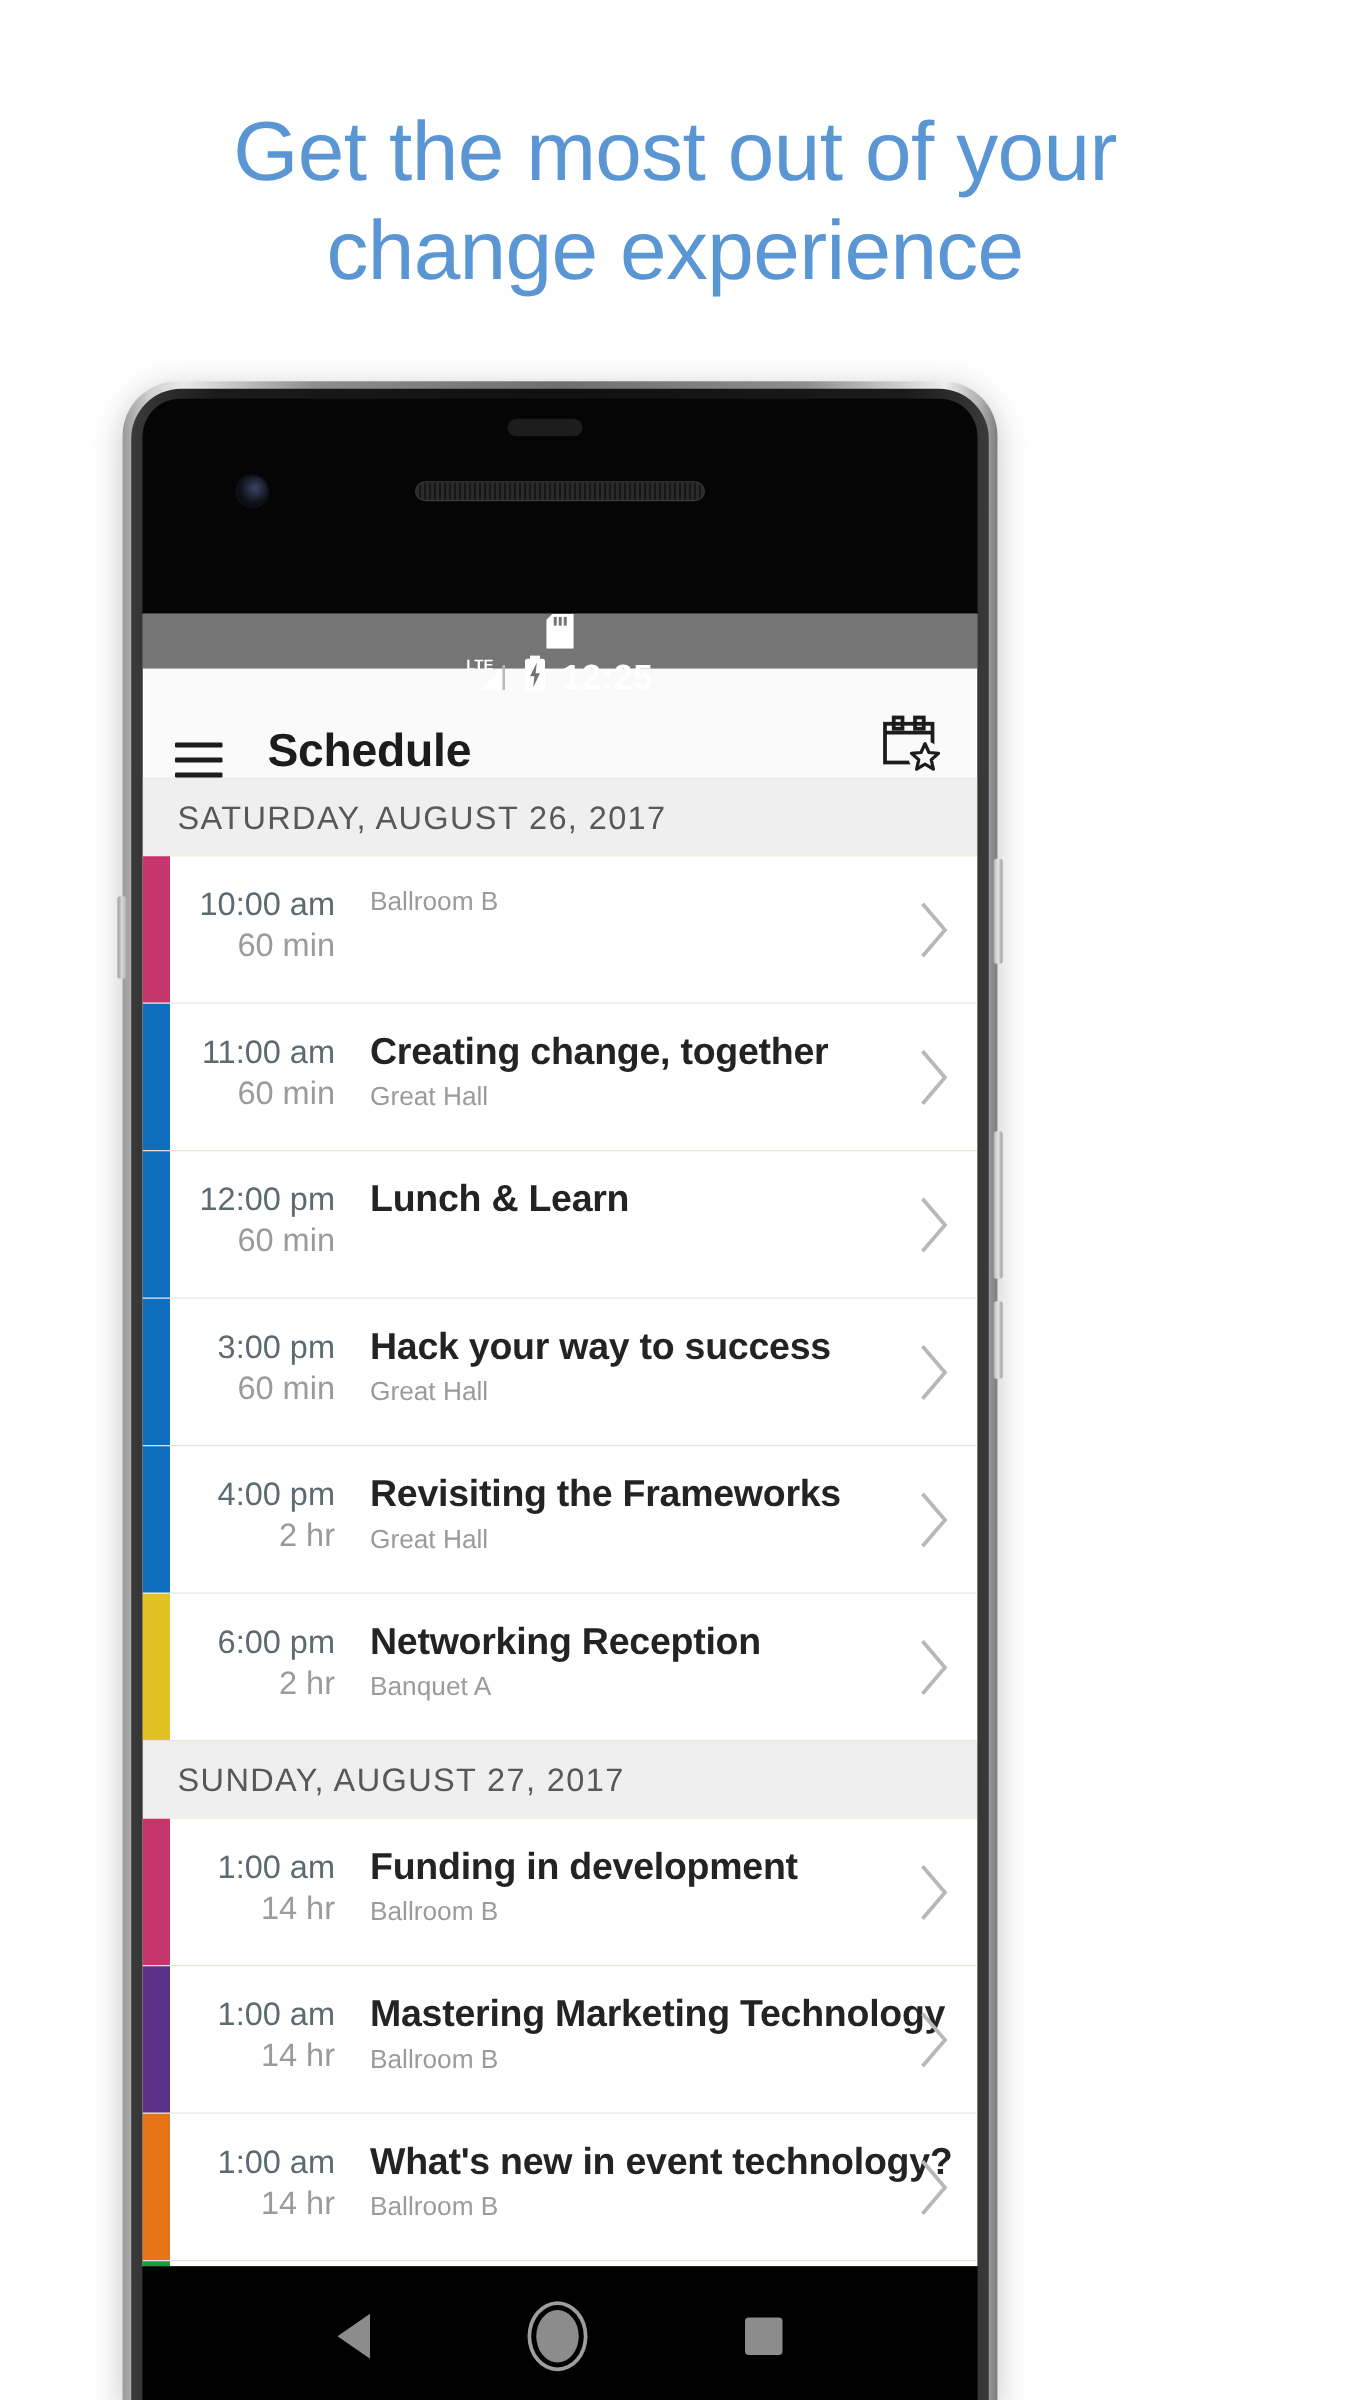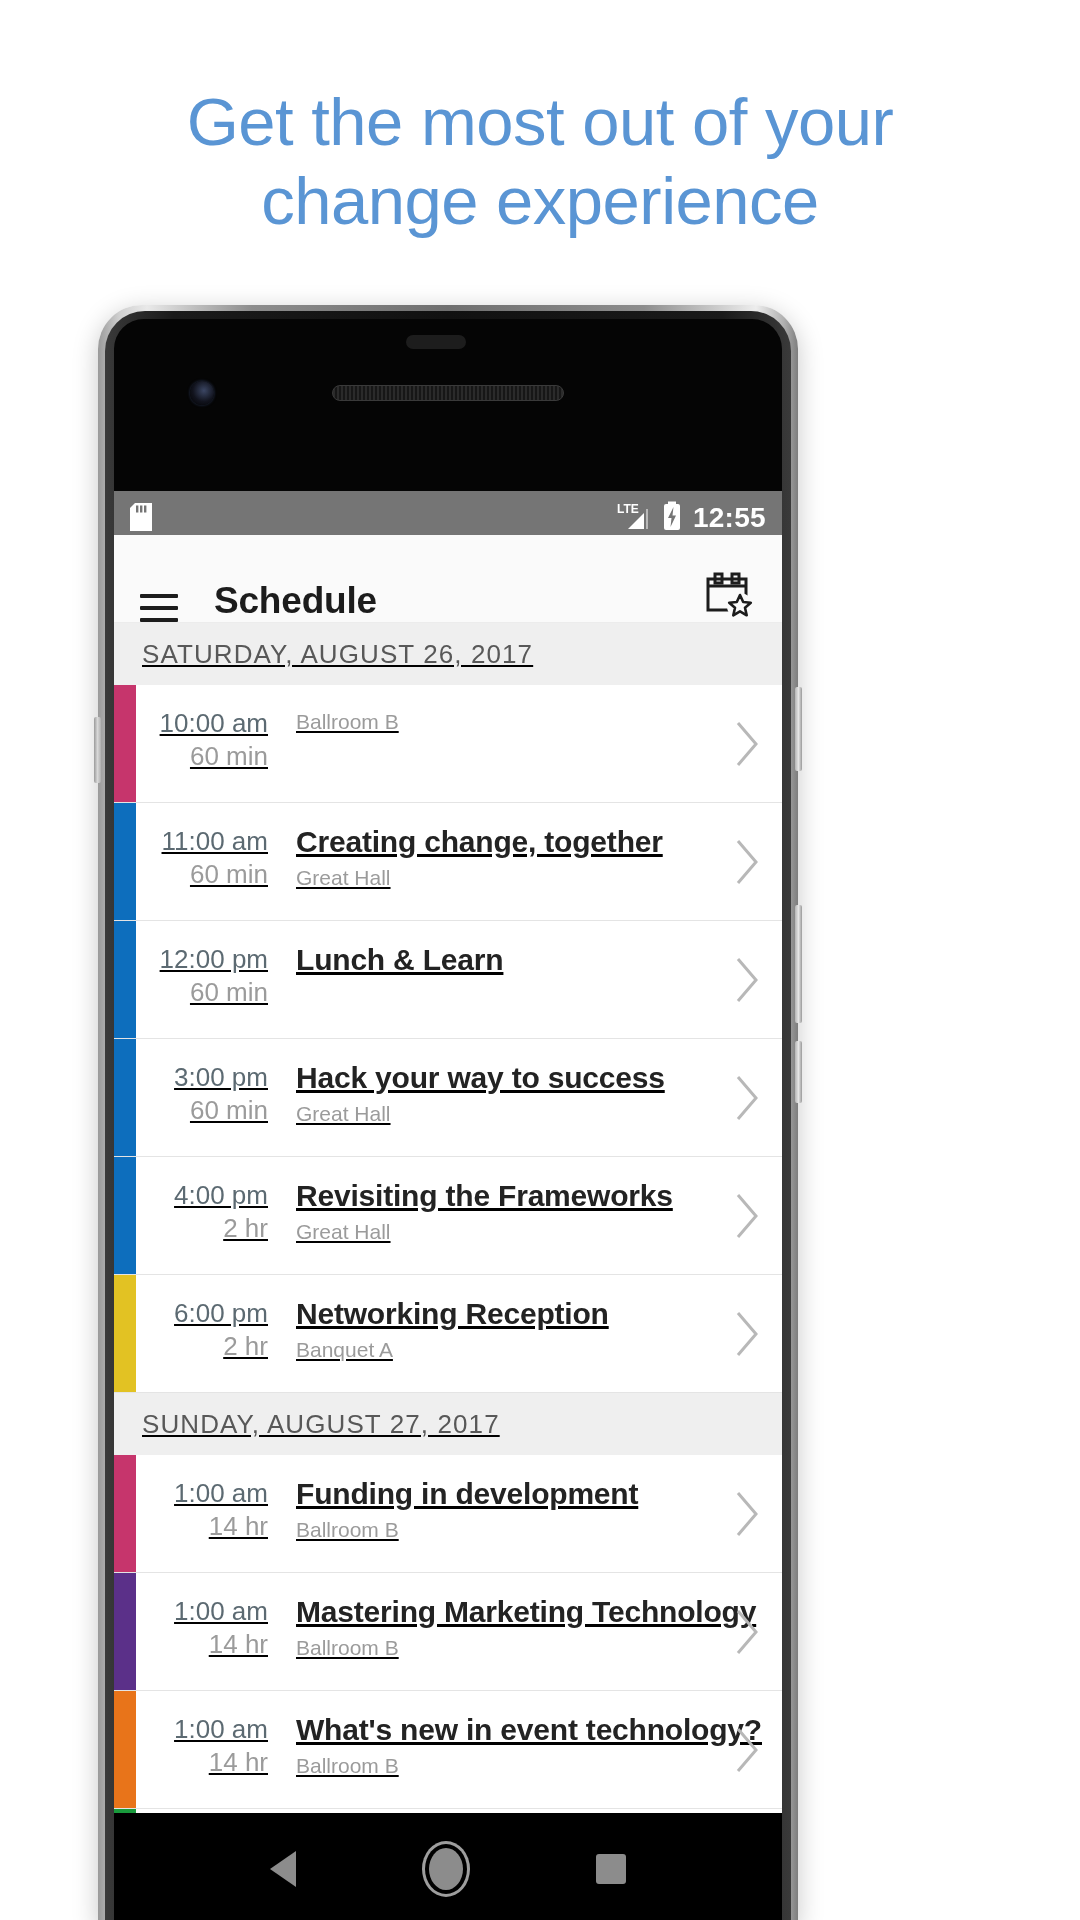--- a/index.html
+++ b/index.html
@@ -94,23 +94,24 @@
     width:668px; height:1322px;
     background:#ffffff;
     overflow:hidden;
   }
 
   
   .statusbar {
     height:44px;
     background:#757575;
     display:flex;
-    align-items:flex-end;
+    align-items:center;
     padding:0 16px;
     color:#fff;
+    flex-direction:column;
   }
   .sb-left { display:flex; align-items:center; gap:8px; flex:1; }
   .sb-right { display:flex; align-items:center; gap:11px; }
   .sb-time { font-size:28px; font-weight:700; letter-spacing:0.3px; color:#fff; }
 
   
   .appbar {
     height:88px;
     background:#fafafa;
     display:flex;
@@ -124,21 +125,21 @@
     margin-left:36px;
     font-size:37px;
     font-weight:700;
     color:#1c1c1c;
     letter-spacing:-0.2px;
     flex:1;
   }
   .appbar-action { width:54px; height:54px; display:flex; align-items:center; justify-content:center; cursor:pointer; }
 
   
-  .list { background:#fde047;text-decoration:underline; }
+  .list { background:#fde047; }
   .date-header {
     background:#efefef;
     padding:16px 28px 15px 28px;
     font-size:26px;
     letter-spacing:1.1px;
     color:#585858;
     font-weight:400;
   }
   .row {
     display:flex;
@@ -252,21 +253,21 @@
               <path d="M29 8 L31 8 L31 28 L29 28 Z" fill="#b9b9b9"></path>
             </svg>
           </span>
           <span>
             <svg width="20" height="30" viewBox="0 0 20 30">
               <rect x="6" y="0.5" width="8" height="3" fill="#fff"></rect>
               <rect x="2" y="3" width="16" height="26" rx="2" fill="#fff"></rect>
               <path d="M11.5 6 L6 17 H9.5 L8.5 26 L14 14.5 H10.5 Z" fill="#757575"></path>
             </svg>
           </span>
-          <span class="sb-time">12:55</span>
+          <span class="sb-time">12:25</span>
         </div>
       </div>
 
       <div class="appbar">
         <div class="hamburger">
           <span></span>
             <span></span>
             <span></span>
         </div>
         <div class="appbar-title">Schedule</div>

